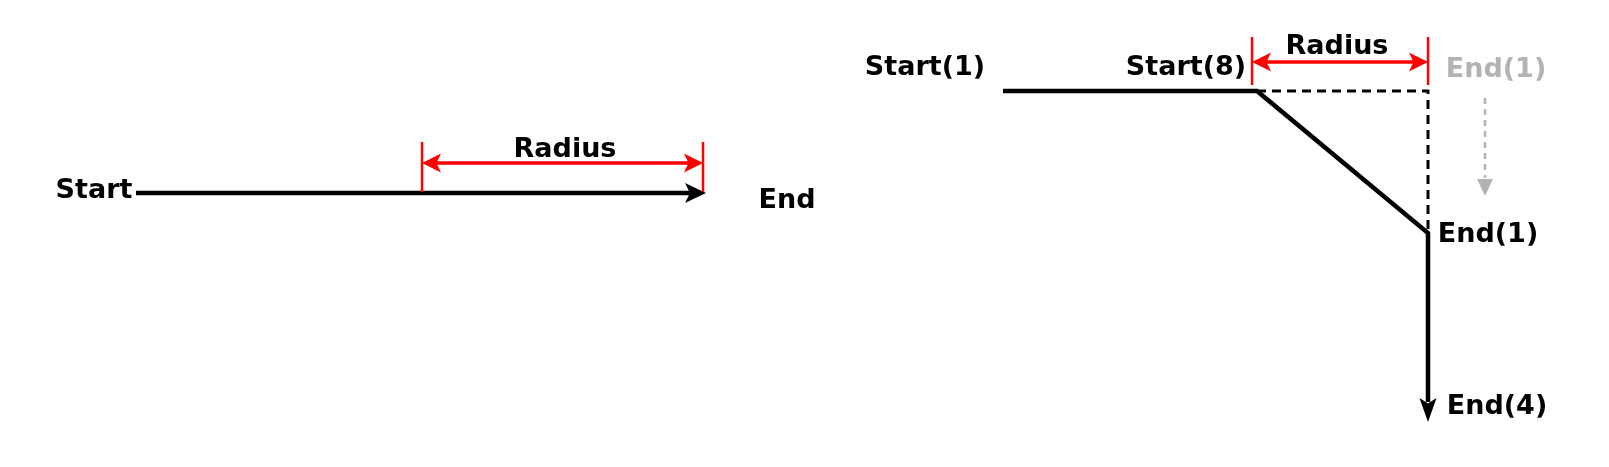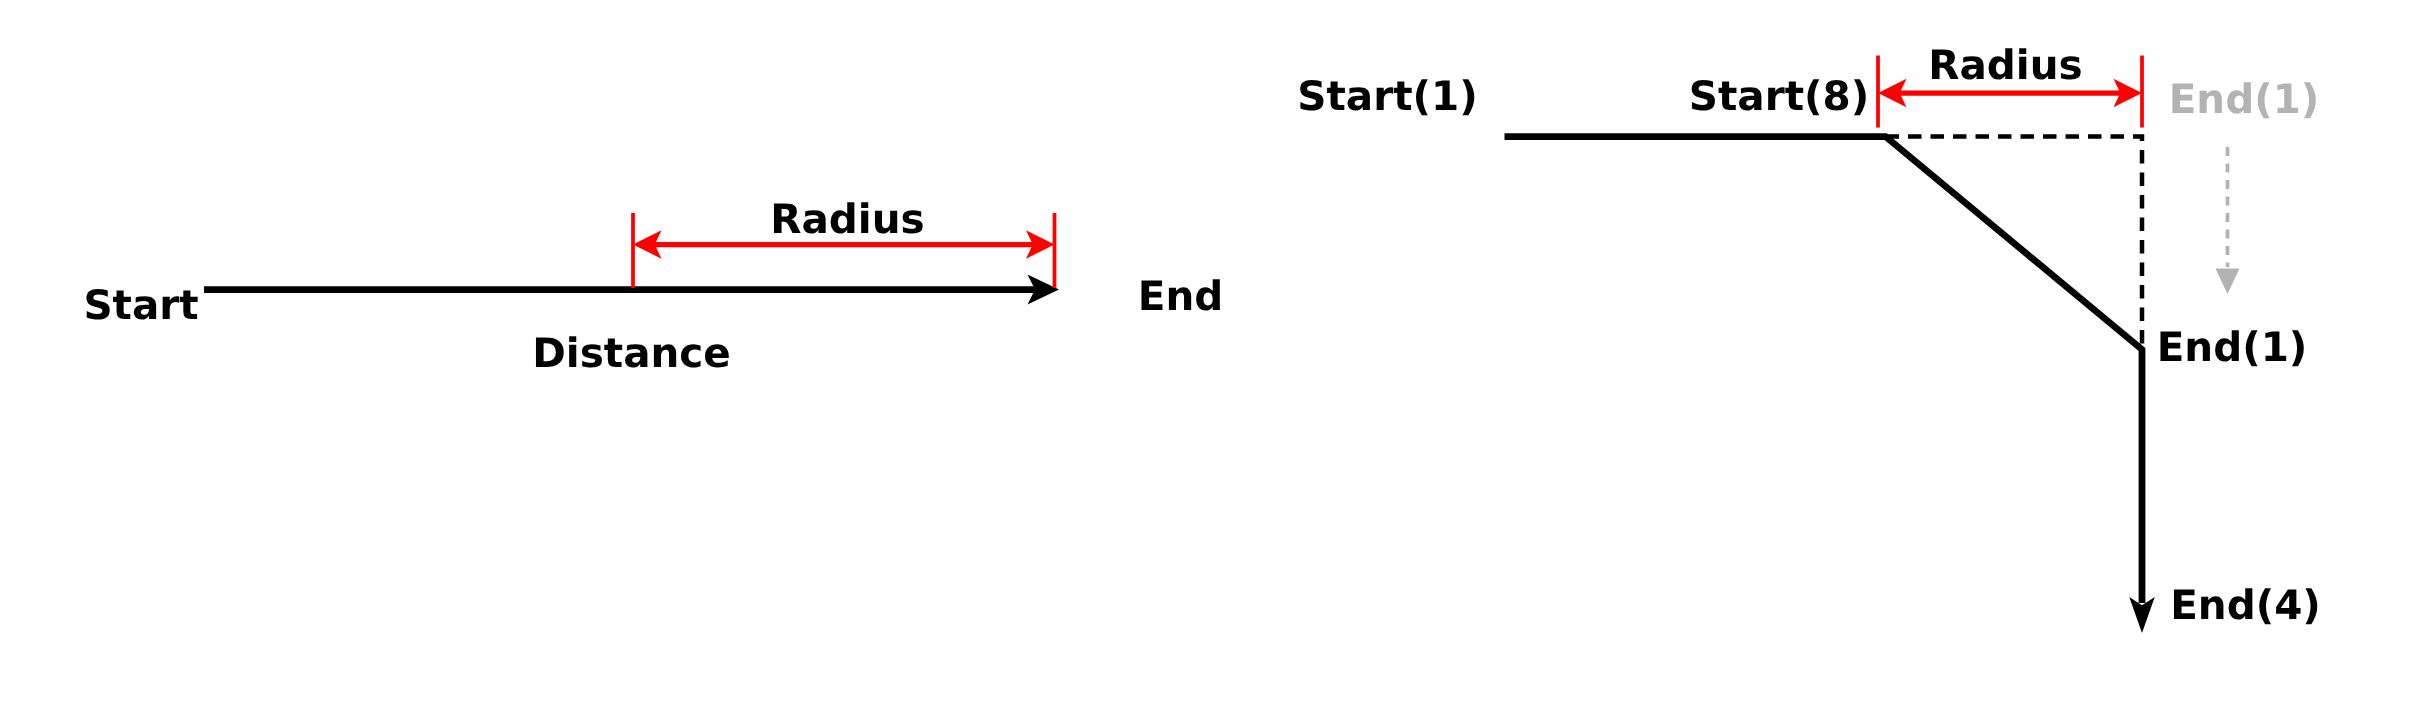--- a/index.html
+++ b/index.html
@@ -60,24 +60,23 @@
       <line class="red-tick" x1="1428" y1="37" x2="1428" y2="85"></line>
       <line class="red-line" x1="1265" y1="62" x2="1415" y2="62"></line>
       <path class="red-fill" d="M1252 62 L1271 52.5 L1266.5 62 L1271 71.5 Z"></path>
       <path class="red-fill" d="M1428 62 L1409 52.5 L1413.5 62 L1409 71.5 Z"></path>
 
       <line class="ghost-dash" x1="1485" y1="98" x2="1485" y2="178"></line>
       <path class="ghost-fill" d="M1485 196 L1477 179 L1493 179 Z"></path>
     </g>
   </svg>
 
-  <span class="lbl" style="left:94px;  top:204px;">Start</span>
+  <span class="lbl" style="left:94px;  top:188px;">Start</span>
   <span class="lbl" style="left:787px; top:198px;">End</span>
   <span class="lbl" style="left:565px; top:147px;">Radius</span>
-  <span class="lbl" style="left:421px; top:236px;">Distance</span>
 
   <span class="lbl" style="left:925px;  top:65px;">Start(1)</span>
   <span class="lbl" style="left:1186px; top:65px;">Start(8)</span>
   <span class="lbl" style="left:1337px; top:44px;">Radius</span>
   <span class="lbl ghost" style="left:1496px; top:67px;">End(1)</span>
   <span class="lbl" style="left:1488px; top:232px;">End(1)</span>
   <span class="lbl" style="left:1497px; top:404px;">End(4)</span>
 </div>
 
 </body></html>

